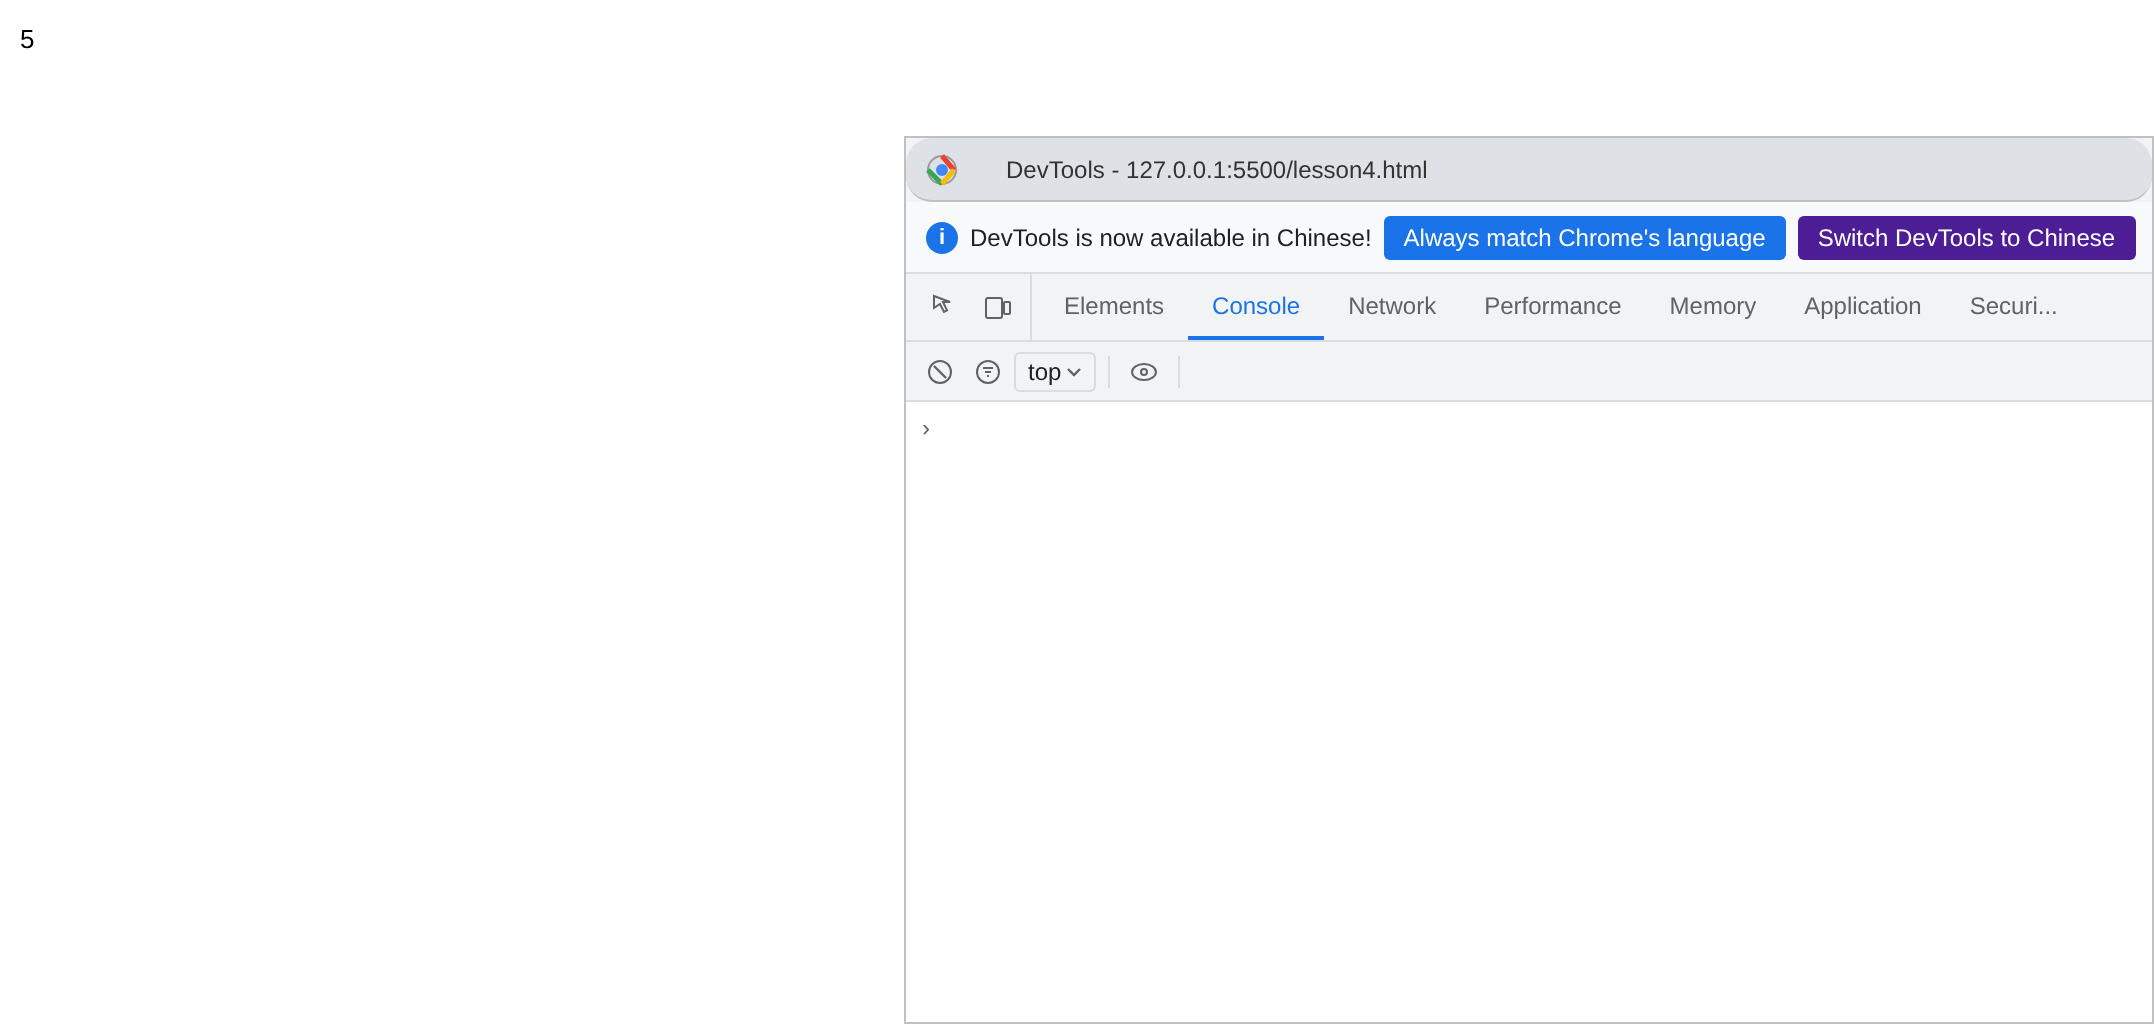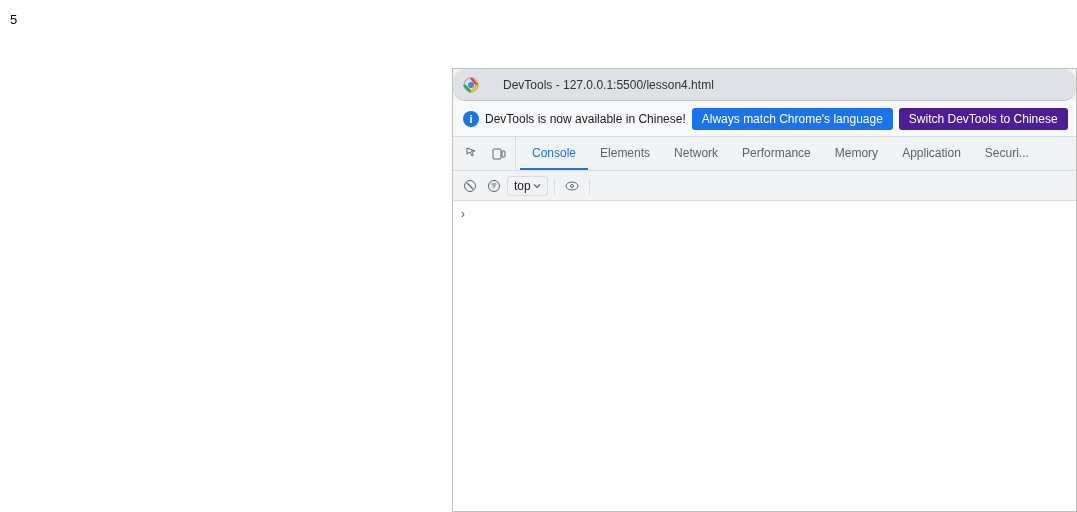--- a/index.html
+++ b/index.html
@@ -287,25 +287,25 @@
         </svg>
       </button>
       <button class="toolbar-icon-btn" title="Toggle device toolbar">
         <svg width="14" height="14" viewBox="0 0 14 14" fill="none">
           <rect x="1" y="2" width="8" height="10" rx="1" stroke="#5f6368" stroke-width="1" fill="none"></rect>
           <rect x="10" y="4" width="3" height="6" rx="0.5" stroke="#5f6368" stroke-width="1" fill="none"></rect>
         </svg>
       </button>
     </div>
 
+    <div class="tab-item">
+      <span>Elements</span>
+    </div>
     <div class="tab-item active">
       <span>Console</span>
-    </div>
-    <div class="tab-item">
-      <span>Elements</span>
     </div>
     <div class="tab-item">
       <span>Network</span>
     </div>
     <div class="tab-item">
       <span>Performance</span>
     </div>
     <div class="tab-item">
       <span>Memory</span>
     </div>

